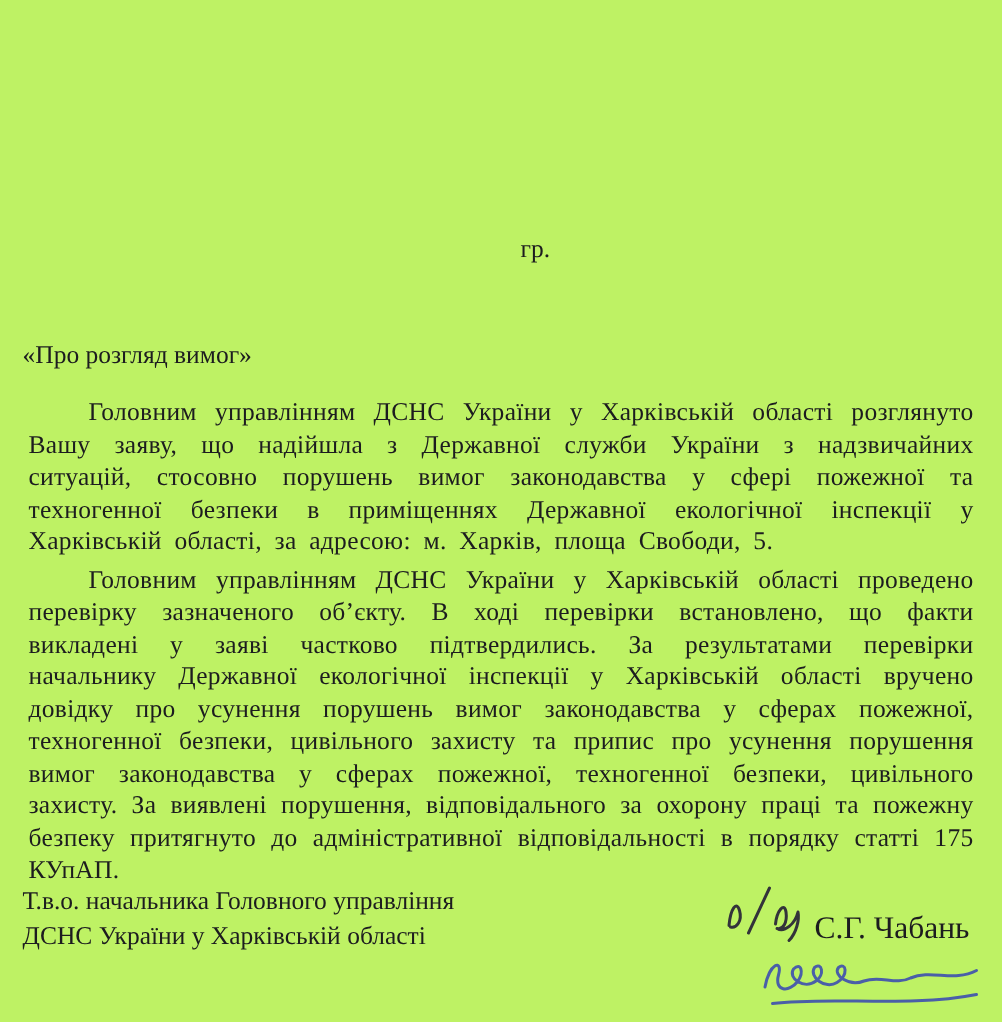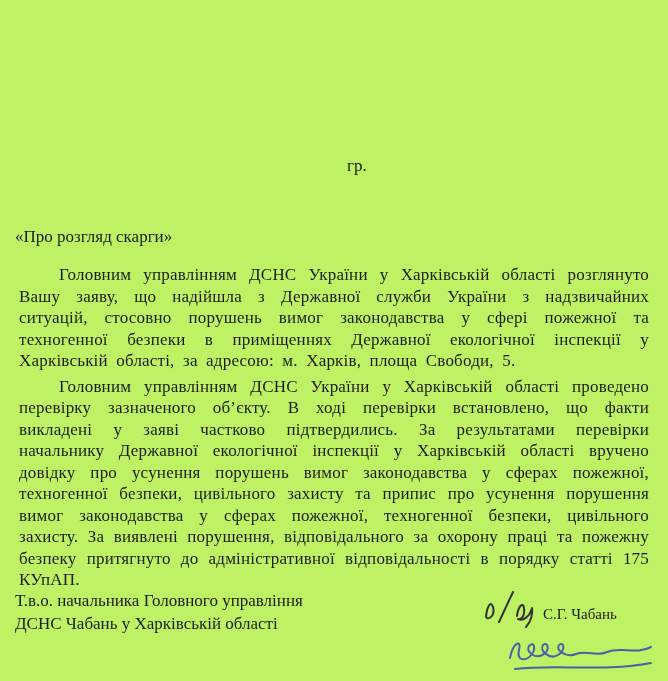--- a/index.html
+++ b/index.html
@@ -48,21 +48,21 @@
     position: absolute;
     left: 15px;
     top: 589px;
     font-size: 17px;
     line-height: 23px;
   }
   .signatory-name {
     position: absolute;
     left: 543px;
     top: 606px;
-    font-size: 15px;
+    font-size: 21px;
     white-space: nowrap;
   }
   .pen-signature {
     position: absolute;
     left: 478px;
     top: 586px;
     width: 70px;
     height: 45px;
   }
   .ink-scribble {
@@ -74,30 +74,30 @@
   }
   svg { display: block; }
 </style>
 </head>
 <body>
 
 <div class="page">
 
   <div class="addressee">гр.</div>
 
-  <div class="subject">«Про розгляд скарги»</div>
+  <div class="subject">«Про розгляд вимог»</div>
 
   <div class="body-text">
     <p>Головним управлінням ДСНС України у Харківській області розглянуто Вашу заяву, що надійшла з Державної служби України з надзвичайних ситуацій, стосовно порушень вимог законодавства у сфері пожежної та техногенної безпеки в приміщеннях Державної екологічної інспекції у Харківській області, за адресою: м. Харків, площа Свободи, 5.</p>
     <p>Головним управлінням ДСНС України у Харківській області проведено перевірку зазначеного об’єкту. В ході перевірки встановлено, що факти викладені у заяві частково підтвердились. За результатами перевірки начальнику Державної екологічної інспекції у Харківській області вручено довідку про усунення порушень вимог законодавства у сферах пожежної, техногенної безпеки, цивільного захисту та припис про усунення порушення вимог законодавства у сферах пожежної, техногенної безпеки, цивільного захисту. За виявлені порушення, відповідального за охорону праці та пожежну безпеку притягнуто до адміністративної відповідальності в порядку статті 175 КУпАП.</p>
   </div>
 
   <div class="signoff">
     <div>Т.в.о. начальника Головного управління</div>
-    <div>ДСНС Чабань у Харківській області</div>
+    <div>ДСНС України у Харківській області</div>
   </div>
 
   <div class="signatory-name">С.Г. Чабань</div>
 
   <div class="pen-signature">
     <svg viewBox="0 0 70 45" width="70" height="45">
       <g fill="none" stroke="#33333a" stroke-width="2" stroke-linecap="round" stroke-linejoin="round">
         <path d="M8,31 C9,20 13,14 15,21 C17,28 13,33 9,32"></path>
         <path d="M21,36 L35,6"></path>
         <path d="M39,30 C40,21 45,15 46,22 C47,29 44,34 40,33 C45,36 52,30 54,22 C55,27 53,36 48,41"></path>

